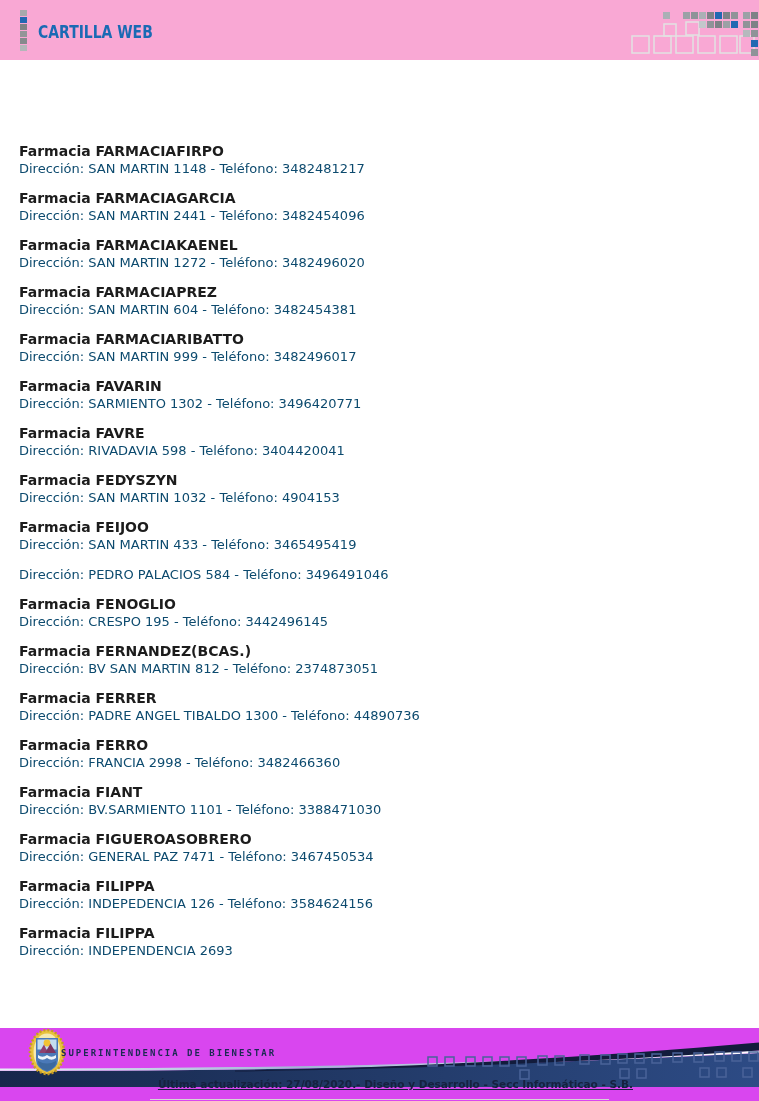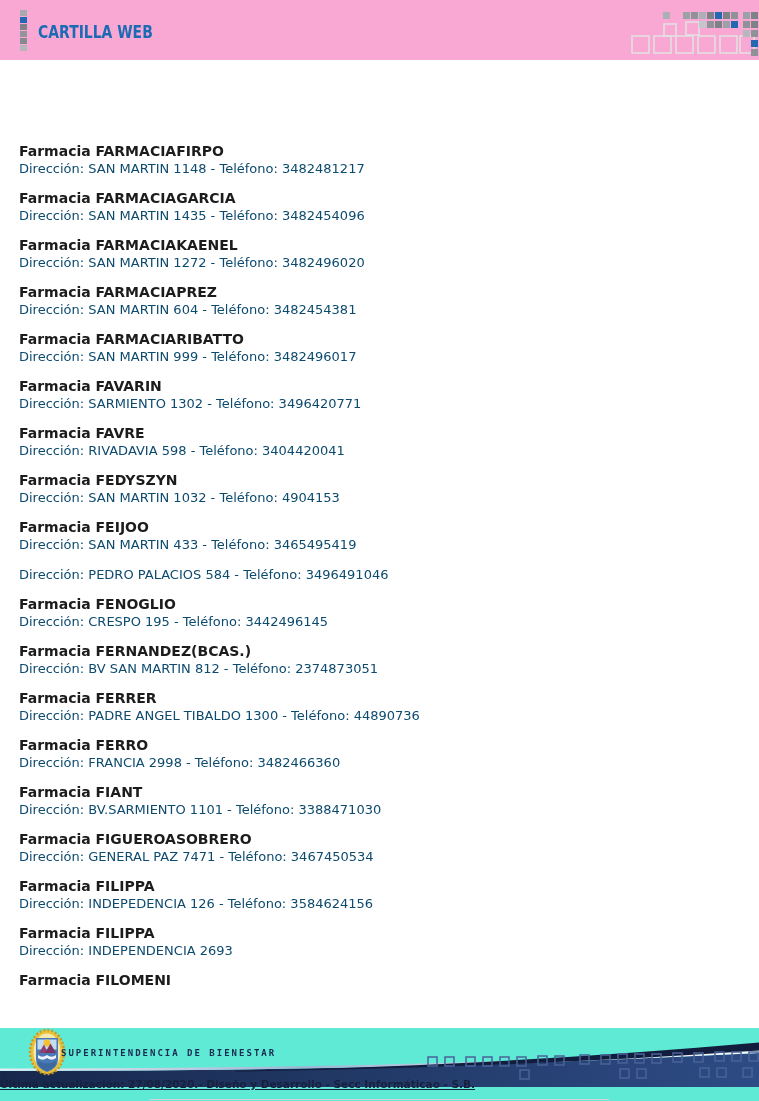--- a/index.html
+++ b/index.html
@@ -25,32 +25,32 @@
   
   .pharmacy-list { padding: 83px 0 0 19px; }
   .entry { margin-bottom: 13px; }
   .entry-title {
     font-size: 14px; font-weight: bold; color: #1c1c1c; line-height: 17px;
   }
   .entry-detail {
     font-size: 13px; color: #0c4a6e; line-height: 17px;
   }
   
-  .footer { position: absolute; left: 0; bottom: 0; width: 759px; height: 73px; background: #5eead4; }
+  .footer { position: absolute; left: 0; bottom: 0; width: 759px; height: 73px; background: #d946ef; }
   .crest { position: absolute; left: 28px; top: 0; z-index: 3; }
   .org-name {
     position: absolute; left: 61px; top: 20px; z-index: 3;
     font-family: "DejaVu Sans Mono", monospace;
     font-size: 9px; font-weight: bold; letter-spacing: 2px;
     color: #1b2a52; white-space: nowrap;
   }
   .band { position: absolute; left: 0; top: 12px; z-index: 1; }
   .update-line {
     position: absolute; left: 0; top: 50px; width: 633px; z-index: 3;
-    text-align: left;
+    text-align: right;
     font-size: 10.5px; font-weight: bold; color: #16213f;
   }
   .update-line span { text-decoration: underline; }
   .bottom-hairline {
     position: absolute; left: 150px; right: 150px; bottom: 1px;
     border-bottom: 1px solid #d7d7d7;
   }
 </style>
 </head>
 <body>
@@ -111,21 +111,21 @@
 
 <div class="pharmacy-list">
 
     <div class="entry">
       <div class="entry-title">Farmacia FARMACIAFIRPO</div>
       <div class="entry-detail">Dirección: SAN MARTIN 1148 - Teléfono: 3482481217</div>
     </div>
 
     <div class="entry">
       <div class="entry-title">Farmacia FARMACIAGARCIA</div>
-      <div class="entry-detail">Dirección: SAN MARTIN 1435 - Teléfono: 3482454096</div>
+      <div class="entry-detail">Dirección: SAN MARTIN 2441 - Teléfono: 3482454096</div>
     </div>
 
     <div class="entry">
       <div class="entry-title">Farmacia FARMACIAKAENEL</div>
       <div class="entry-detail">Dirección: SAN MARTIN 1272 - Teléfono: 3482496020</div>
     </div>
 
     <div class="entry">
       <div class="entry-title">Farmacia FARMACIAPREZ</div>
       <div class="entry-detail">Dirección: SAN MARTIN 604 - Teléfono: 3482454381</div>
@@ -193,24 +193,20 @@
     <div class="entry">
       <div class="entry-title">Farmacia FILIPPA</div>
       <div class="entry-detail">Dirección: INDEPEDENCIA 126 - Teléfono: 3584624156</div>
     </div>
 
     <div class="entry">
       <div class="entry-title">Farmacia FILIPPA</div>
       <div class="entry-detail">Dirección: INDEPENDENCIA 2693</div>
     </div>
 
-    <div class="entry">
-      <div class="entry-title">Farmacia FILOMENI</div>
-
-    </div>
   </div>
 
 <div class="footer">
 
   <svg class="crest" width="38" height="48" viewBox="0 0 38 48">
     <ellipse cx="19" cy="24" rx="17" ry="22" fill="#e9c23d"></ellipse>
     <ellipse cx="19" cy="24" rx="17" ry="22" fill="none" stroke="#c79b24" stroke-width="2.5" stroke-dasharray="2 2"></ellipse>
     <ellipse cx="19" cy="24" rx="13.5" ry="18.5" fill="#f6e9b0"></ellipse>
     <path d="M8 10 h22 v22 q0 8 -11 12 q-11 -4 -11 -12 Z" fill="#4a79b8"></path>
     <path d="M9.5 11.5 h19 v10 h-19 Z" fill="#c4ddf0"></path>

